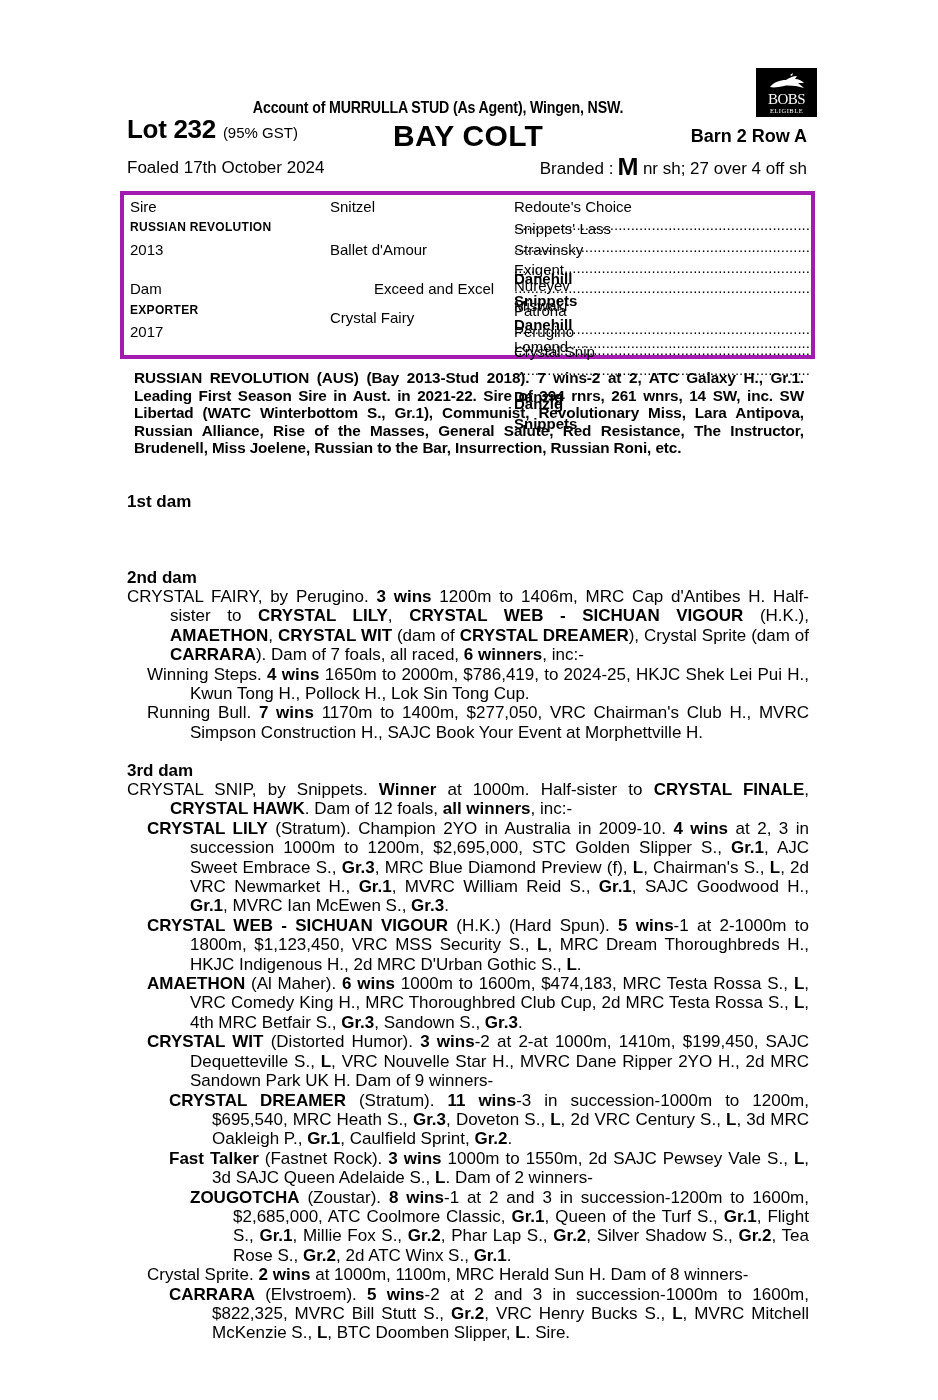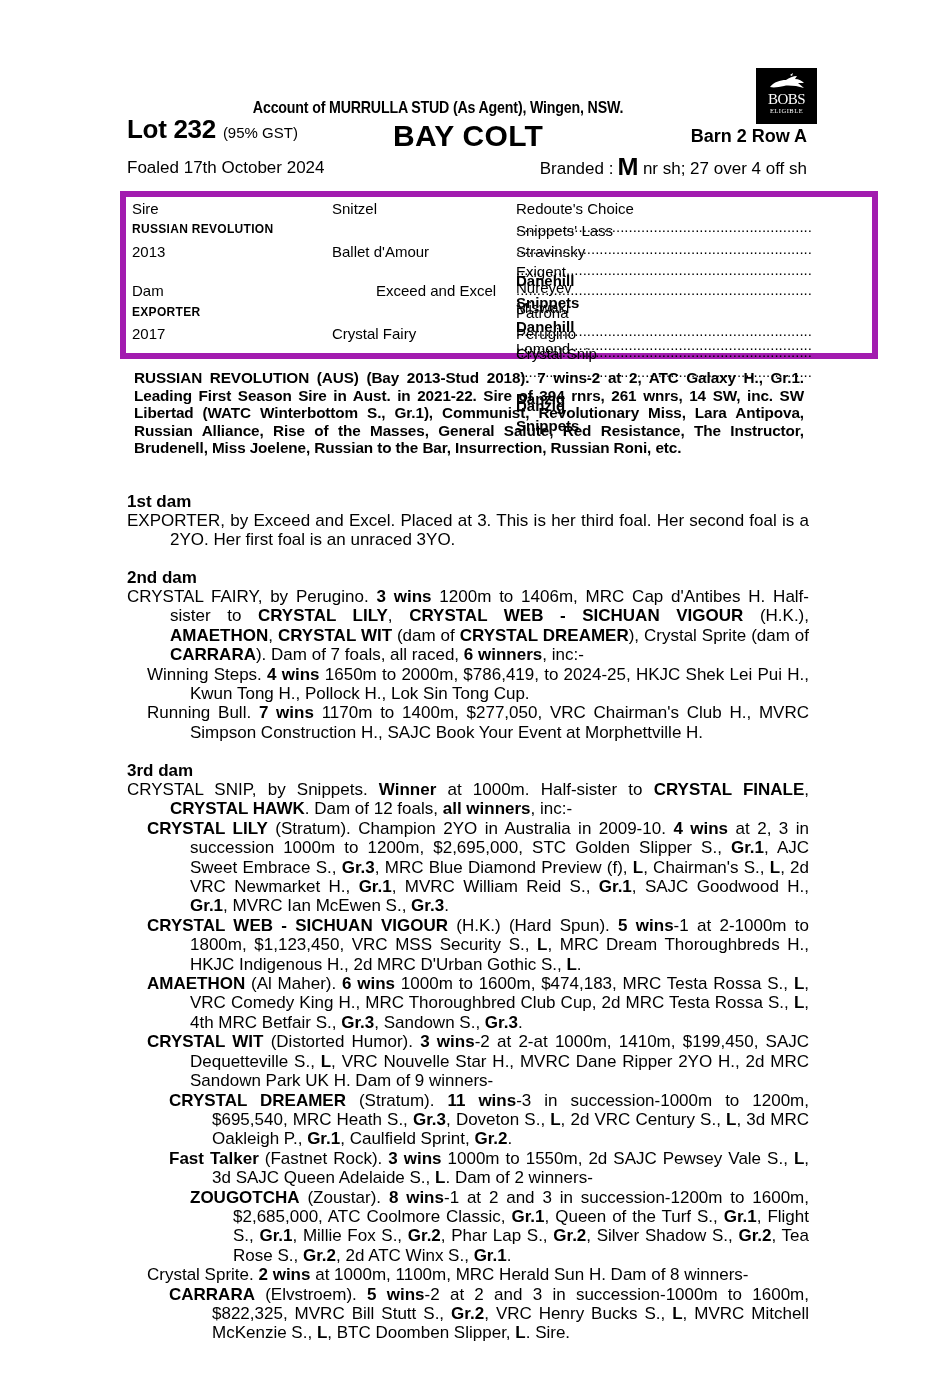--- a/index.html
+++ b/index.html
@@ -1,30 +1,30 @@
 <!DOCTYPE html>
 <html><head>
 <meta charset="utf-8">
 <style>
   html, body { margin:0; padding:0; background:#ffffff; }
   body { width:938px; height:1400px; position:relative; overflow:hidden; color:#000; font-family:"Liberation Sans", sans-serif; }
   .abs { position:absolute; }
   #account { left:120px; top:98px; width:636px; text-align:center; font-weight:bold; font-size:16.5px; letter-spacing:-0.2px; transform:scaleX(0.86); transform-origin:center; }
-  #logo { left:756px; top:68px; width:61px; height:56px; background:#000; color:#fff; text-align:center; }
+  #logo { left:756px; top:68px; width:61px; height:49px; background:#000; color:#fff; text-align:center; }
   #logo .horse { position:absolute; left:10px; top:5px; width:40px; height:20px; }
   #logo .bobs { position:absolute; left:0; right:0; top:24px; font-family:"Liberation Serif", serif; font-size:15px; letter-spacing:-0.5px; line-height:15px; }
   #logo .elig { position:absolute; left:0; right:0; top:39px; font-family:"Liberation Serif", serif; font-size:6.5px; letter-spacing:0.5px; }
   #lot { left:127px; top:114px; font-size:26px; font-weight:bold; letter-spacing:-0.3px; }
   #lot .gst { font-size:15px; font-weight:normal; letter-spacing:0; }
   #sex { left:393px; top:119px; font-size:30px; font-weight:bold; letter-spacing:0.3px; }
   #barn { right:131px; top:126px; font-size:18px; font-weight:bold; }
   #foaled { left:127px; top:158px; font-size:17px; }
   #brand { right:131px; top:158px; font-size:17px; }
   #brand .m { display:inline-block; font-weight:900; font-size:24px; line-height:17px; vertical-align:-1px; transform:scaleX(1.05); }
-  #ped { left:120px; top:191px; width:758px; height:168px; border:6px solid #a21caf; box-sizing:border-box; }
+  #ped { left:120px; top:191px; width:695px; height:168px; border:4px solid #a21caf; box-sizing:border-box; }
   .pc { position:absolute; font-size:15px; line-height:18px; white-space:nowrap; }
   .big { font-size:12px; font-weight:900; letter-spacing:0.3px; }
   .g3 { position:absolute; left:390px; width:296px; font-size:15px; line-height:18px; display:flex; white-space:nowrap;flex-direction:column; }
   .g3 .dots { flex:1; overflow:hidden; }
   .g3 .dots::after { content:"................................................................................................"; letter-spacing:0; }
   .b { font-weight:bold;margin-top:36px; }
   #summary { left:134px; top:369px; width:670px; font-weight:900; font-size:15.3px; line-height:17.5px; text-align:justify; letter-spacing:-0.1px; }
   .sec { position:absolute; left:127px; width:682px; font-size:17px; line-height:19.4px; }
   .sec h3 { margin:0; font-size:17px; font-weight:900; line-height:19px; }
   .p { text-align:justify; text-align-last:left; }
@@ -65,21 +65,21 @@
   <div class="pc" style="left:6px;top:3px;">Sire</div>
   <div class="pc big" style="left:6px;top:23px;">RUSSIAN REVOLUTION</div>
   <div class="pc" style="left:6px;top:46px;">2013</div>
   <div class="pc" style="left:206px;top:3px;">Snitzel</div>
   <div class="pc" style="left:206px;top:46px;">Ballet d'Amour</div>
 
   <div class="pc" style="left:6px;top:85px;">Dam</div>
   <div class="pc big" style="left:6px;top:106px;">EXPORTER</div>
   <div class="pc" style="left:6px;top:128px;">2017</div>
   <div class="pc" style="left:206px;top:85px;margin-left:44px;">Exceed and Excel</div>
-  <div class="pc" style="left:206px;top:128px;text-align:center;">Crystal Fairy</div>
+  <div class="pc" style="left:206px;top:114px;text-align:center;">Crystal Fairy</div>
 
   <div class="g3" style="top:3px;">
       <span>Redoute's Choice</span>
       <span class="dots"></span>
       <span class="b">Danehill</span>
     </div>
   <div class="g3" style="top:25px;">
       <span>Snippets' Lass</span>
       <span class="dots"></span>
       <span class="b">Snippets</span>
@@ -113,23 +113,20 @@
       <span>Crystal Snip</span>
       <span class="dots"></span>
       <span class="b">Snippets</span>
     </div>
 </div>
 
 <div id="summary" class="abs">RUSSIAN REVOLUTION (AUS) (Bay 2013-Stud 2018). 7 wins-2 at 2, ATC Galaxy H., Gr.1. Leading First Season Sire in Aust. in 2021-22. Sire of 394 rnrs, 261 wnrs, 14 SW, inc. SW Libertad (WATC Winterbottom S., Gr.1), Communist, Revolutionary Miss, Lara Antipova, Russian Alliance, Rise of the Masses, General Salute, Red Resistance, The Instructor, Brudenell, Miss Joelene, Russian to the Bar, Insurrection, Russian Roni, etc.</div>
 
 <div class="sec" style="top:492px;">
   <h3>1st dam</h3>
-  <div>
-      <div class="p p0"><span>EXPORTER, by Exceed and Excel. Placed at 3. This is her third foal. Her second foal is a 2YO. Her first foal is an unraced 3YO.</span></div>
-    </div>
 </div>
 
 <div class="sec" style="top:568px;">
   <h3>2nd dam</h3>
   <div>
       <div class="p p0"><span>CRYSTAL FAIRY, by Perugino. </span><span class="blk">3 wins</span><span> 1200m to 1406m, MRC Cap d'Antibes H. Half-sister to </span><span class="blk">CRYSTAL LILY</span><span>, </span><span class="blk">CRYSTAL WEB - SICHUAN VIGOUR</span><span> (H.K.), </span><span class="blk">AMAETHON</span><span>, </span><span class="blk">CRYSTAL WIT</span><span> (dam of </span><span class="blk">CRYSTAL DREAMER</span><span>), Crystal Sprite (dam of </span><span class="blk">CARRARA</span><span>). Dam of 7 foals, all raced, </span><span class="blk">6 winners</span><span>, inc:-</span></div>
       <div class="p p1"><span>Winning Steps. </span><span class="blk">4 wins</span><span> 1650m to 2000m, $786,419, to 2024-25, HKJC Shek Lei Pui H., Kwun Tong H., Pollock H., Lok Sin Tong Cup.</span></div>
       <div class="p p1"><span>Running Bull. </span><span class="blk">7 wins</span><span> 1170m to 1400m, $277,050, VRC Chairman's Club H., MVRC Simpson Construction H., SAJC Book Your Event at Morphettville H.</span></div>
     </div>
 </div>

